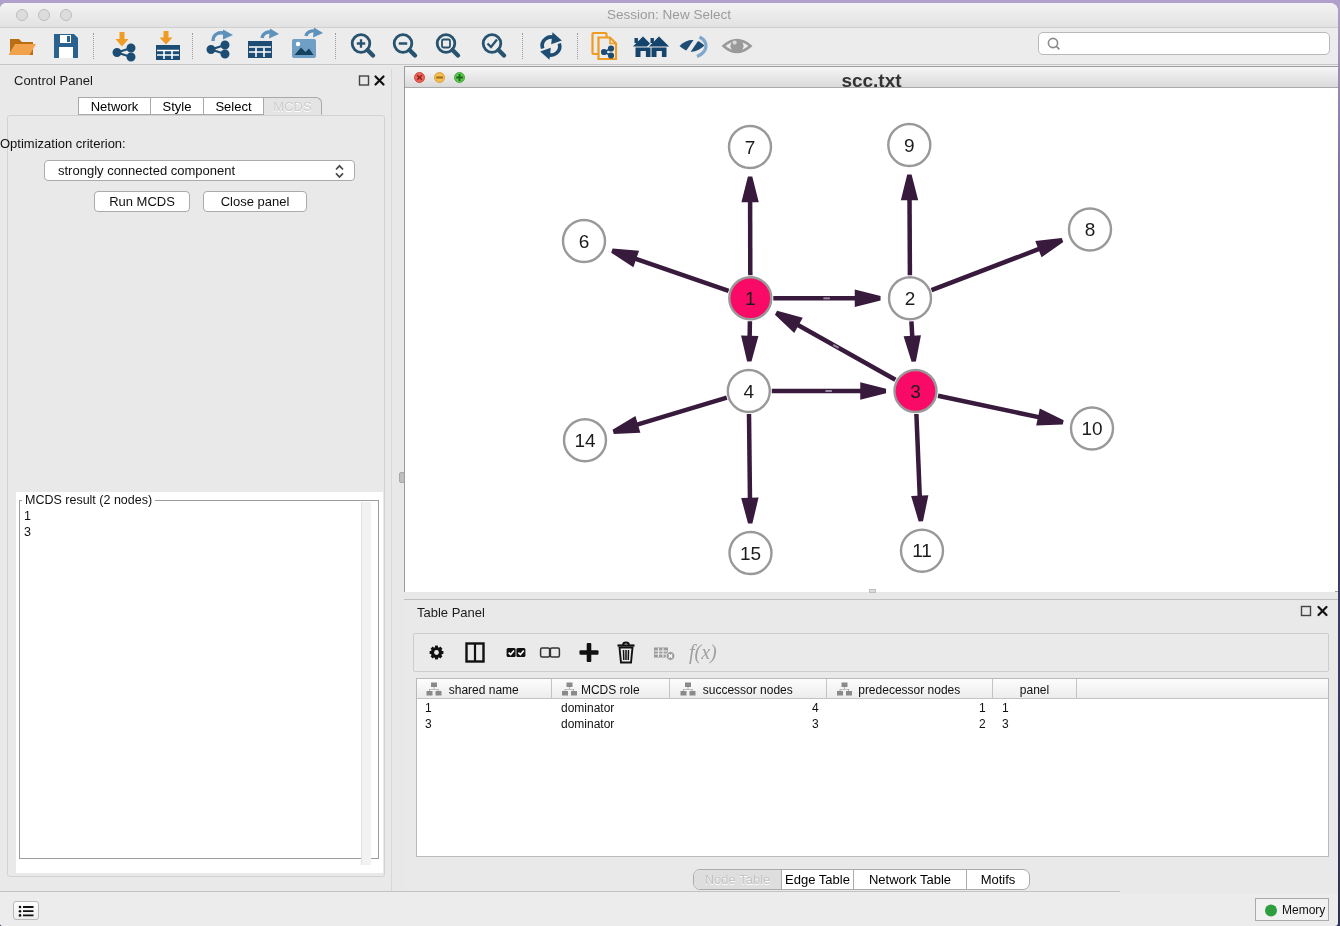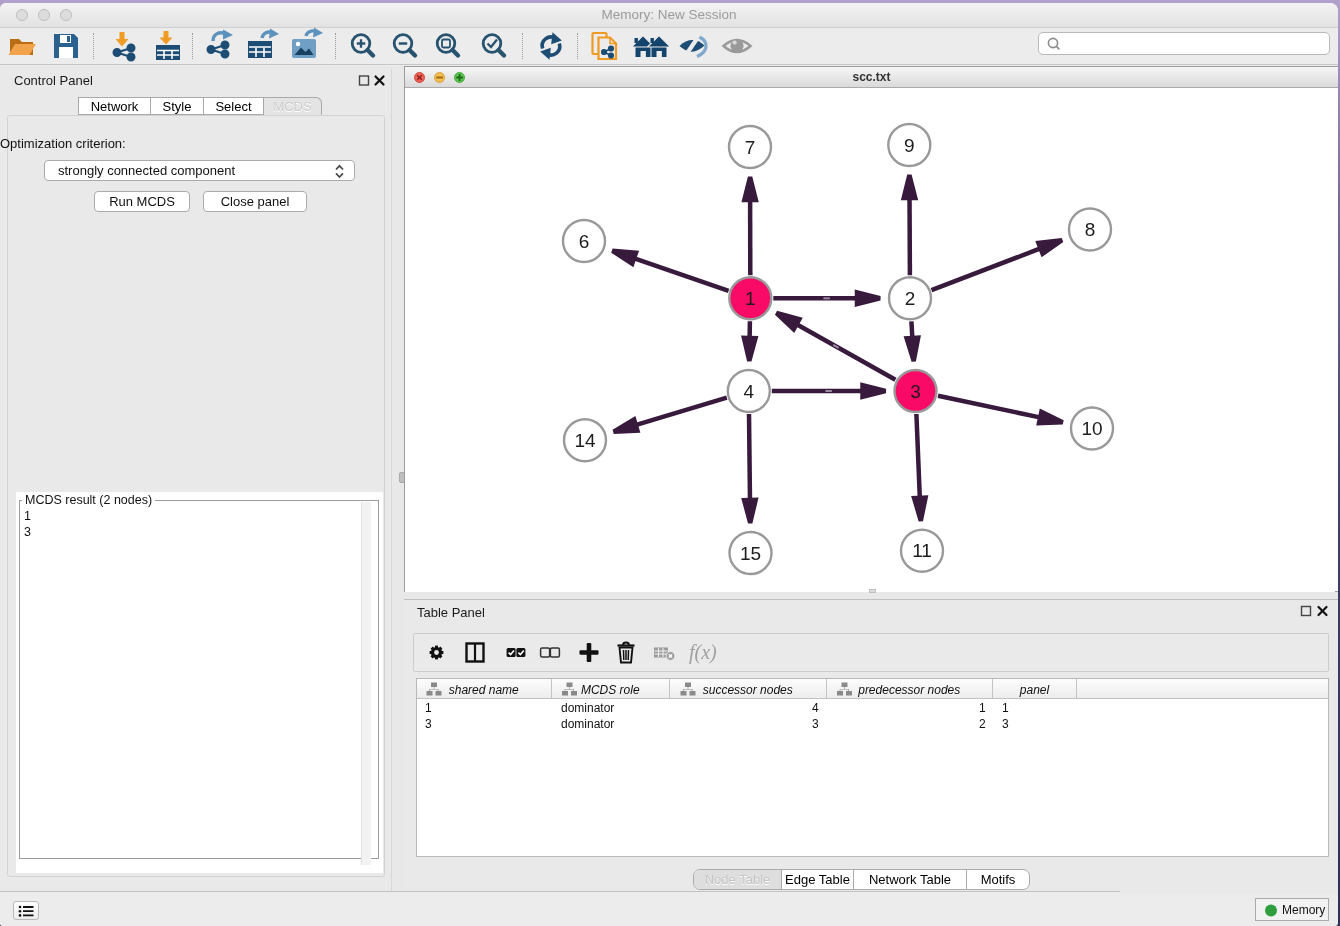--- a/index.html
+++ b/index.html
@@ -56,38 +56,38 @@
   background:#f2f2f2; border-left:1px solid #e2e2e2; }
 
 #split1 { position:absolute; left:399px; top:406px; width:6px; height:11px;
   background:#bfbfbf; border-radius:2px; border:1px solid #a8a8a8; }
 
 #net { left:404px; top:0; width:934px; height:526px; background:#fff;
   border:1px solid #9c9c9c; border-right:none; }
 #nettitle { position:absolute; left:0; top:0; width:100%; height:21px;
   background:linear-gradient(#f6f6f6,#dadada); border-bottom:1px solid #aaa; }
 #nettext { position:absolute; top:3px; left:0; width:100%; text-align:center;
-  font-size:12px; font-weight:bold; color:#333; }
+  font-size:19px; font-weight:bold; color:#333; }
 .light { position:absolute; top:5px; width:11px; height:11px; border-radius:50%; }
 #netcanvas { position:absolute; left:0; top:22px; width:930px; height:503px; background:#fff; }
 #nethandle { position:absolute; left:464px; top:522px; width:7px; height:4px;
   background:#dcdcdc; border:1px solid #bfbfbf; }
 
 #tp { left:404px; top:533px; width:934px; height:295px; background:#e9e9e9;
   border-top:1px solid #c0c0c0; }
 #tphead { position:absolute; left:13px; top:5px; font-size:13px; color:#1b1b1b; }
 #tptoolbar { position:absolute; left:9px; top:33px; width:916px; height:39px;
   background:#eaeaea; border:1px solid #cdcdcd; border-radius:2px; }
 #tptable { position:absolute; left:12px; top:78px; width:913px; height:179px;
   background:#fff; border:1px solid #b9b9b9; }
 #thead { position:absolute; left:0; top:0; width:100%; height:20px;
   background:linear-gradient(#fdfdfd,#ececec); border-bottom:1px solid #c4c4c4;
   font-size:12px; color:#111; }
 .hcell { position:absolute; top:0; height:20px; padding-top:2px; border-right:1px solid #c4c4c4;
-  display:flex; align-items:center; justify-content:center;font-style:italic; }
+  display:flex; align-items:center; justify-content:center; }
 .trow { position:absolute; left:0; width:100%; height:16px; font-size:12px; color:#111; }
 .tcell { position:absolute; top:1px; }
 
 #btabs { position:absolute; left:289px; top:269px; height:21px; display:flex;
   font-size:13px; background:#fff;
   border:1px solid #ababab; border-radius:7px; overflow:hidden; }
 .btab { display:flex; align-items:center; justify-content:center;
   border-right:1px solid #ababab; color:#000; }
 .btab:last-child { border-right:none; }
 .btab.sel { background:#dedede; color:#c4c4c4; text-shadow:0 1px 0 #fff; }
@@ -102,21 +102,21 @@
 </style>
 </head>
 <body>
 <div id="desktop" class="abs"></div>
 <div id="win" class="abs">
 
   <div id="titlebar" class="abs">
     <div class="tl" style="left:16px"></div>
     <div class="tl" style="left:38px"></div>
     <div class="tl" style="left:60px"></div>
-    <div id="wintitle">Memory: New Session</div>
+    <div id="wintitle">Session: New Select</div>
   </div>
 
   <div id="toolbar" class="abs">
     <svg width="1337" height="36" style="left:0;top:-1px">
 
       <path d="M10,11 L19,11 L22,14 L33,14 L33,27 L10,27 Z" fill="#b96e14"></path>
       <path d="M8.5,27 L15,16 L36,16 L29.5,27 Z" fill="#f2a24a"></path>
 
       <path d="M54,6 L74,6 L78,10 L78,30 L54,30 Z" fill="#2b618e"></path>
       <rect x="59" y="19" width="14" height="11" fill="#fff"></rect>

